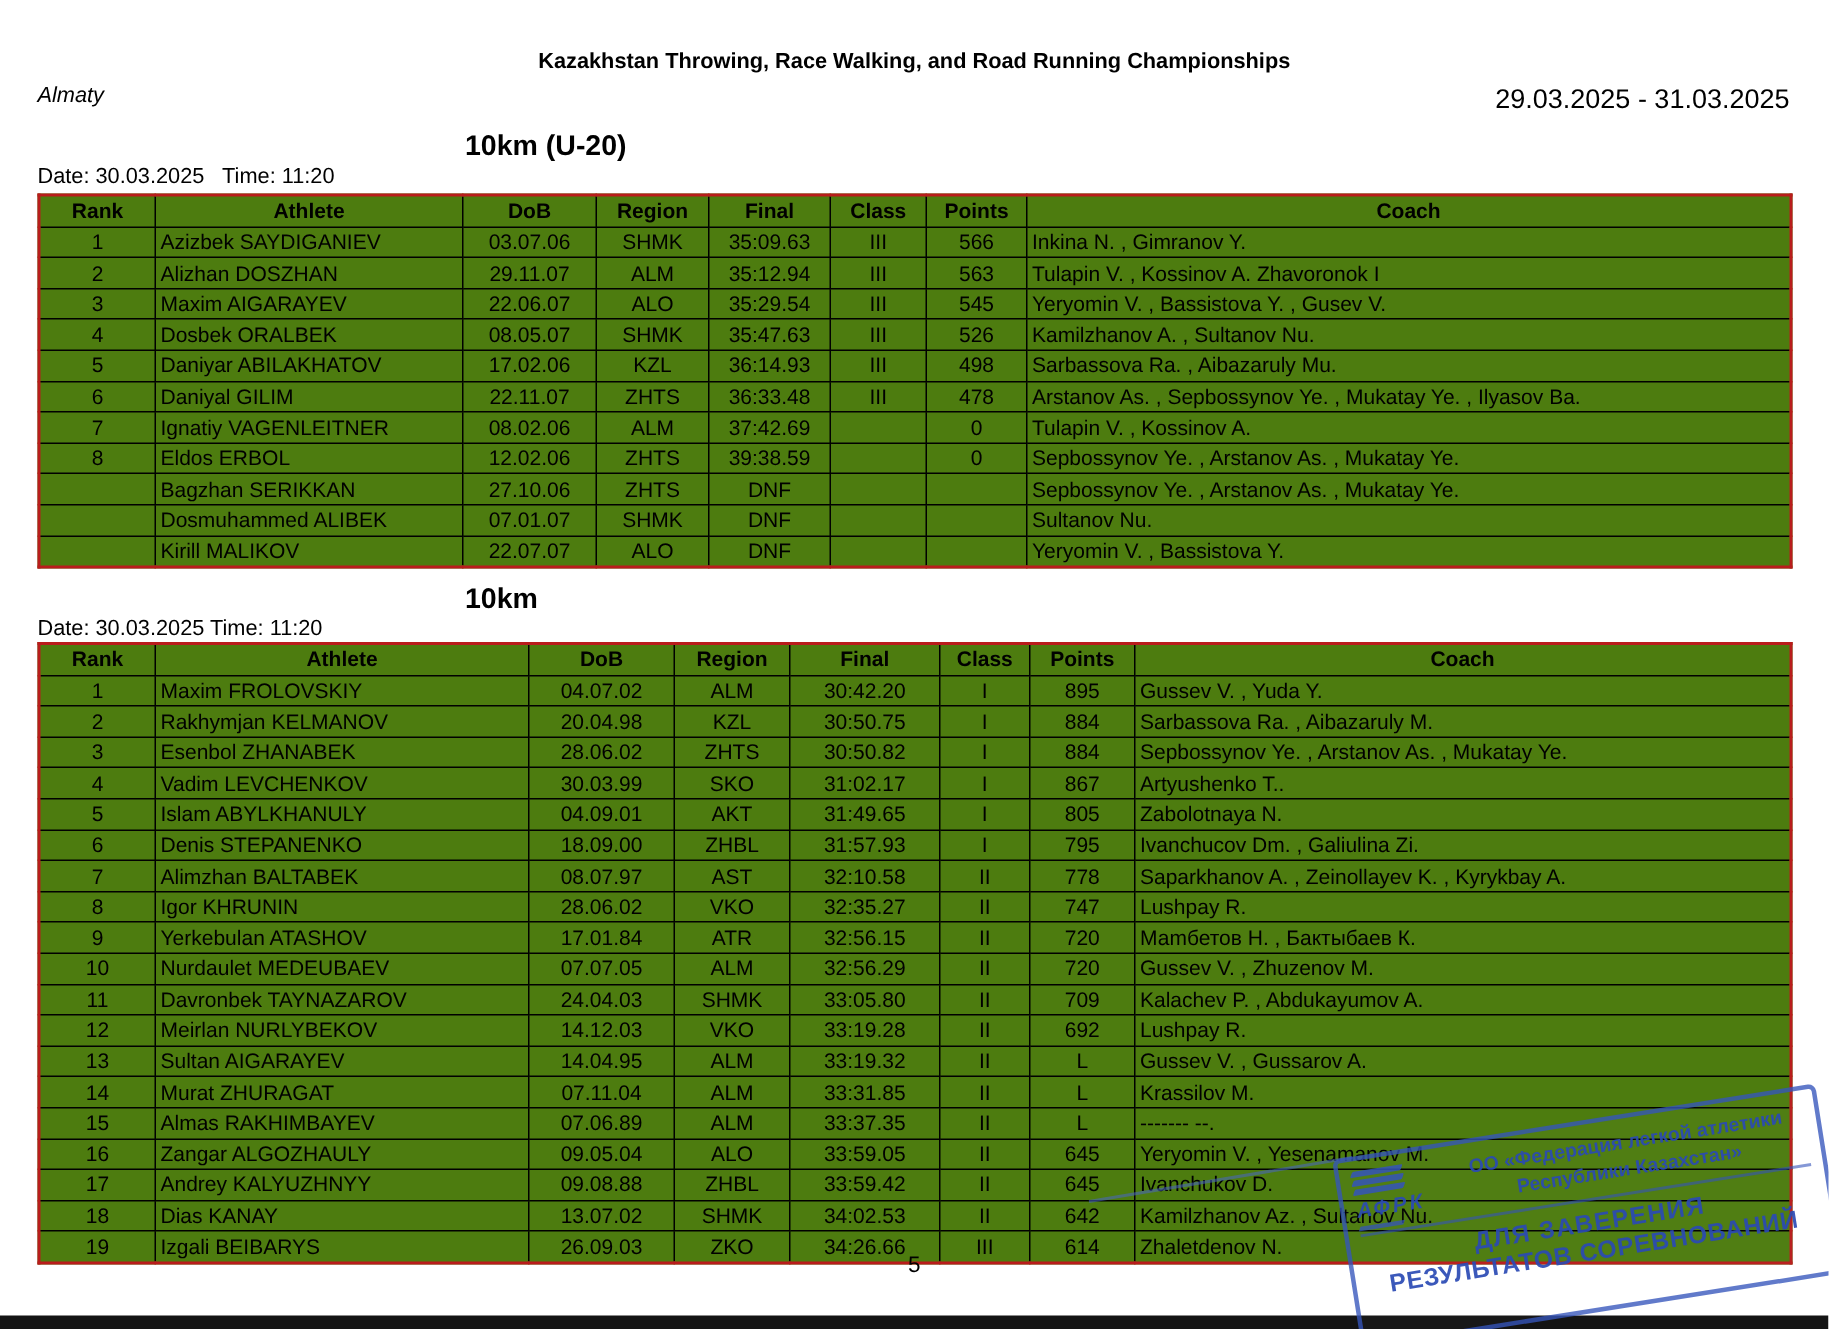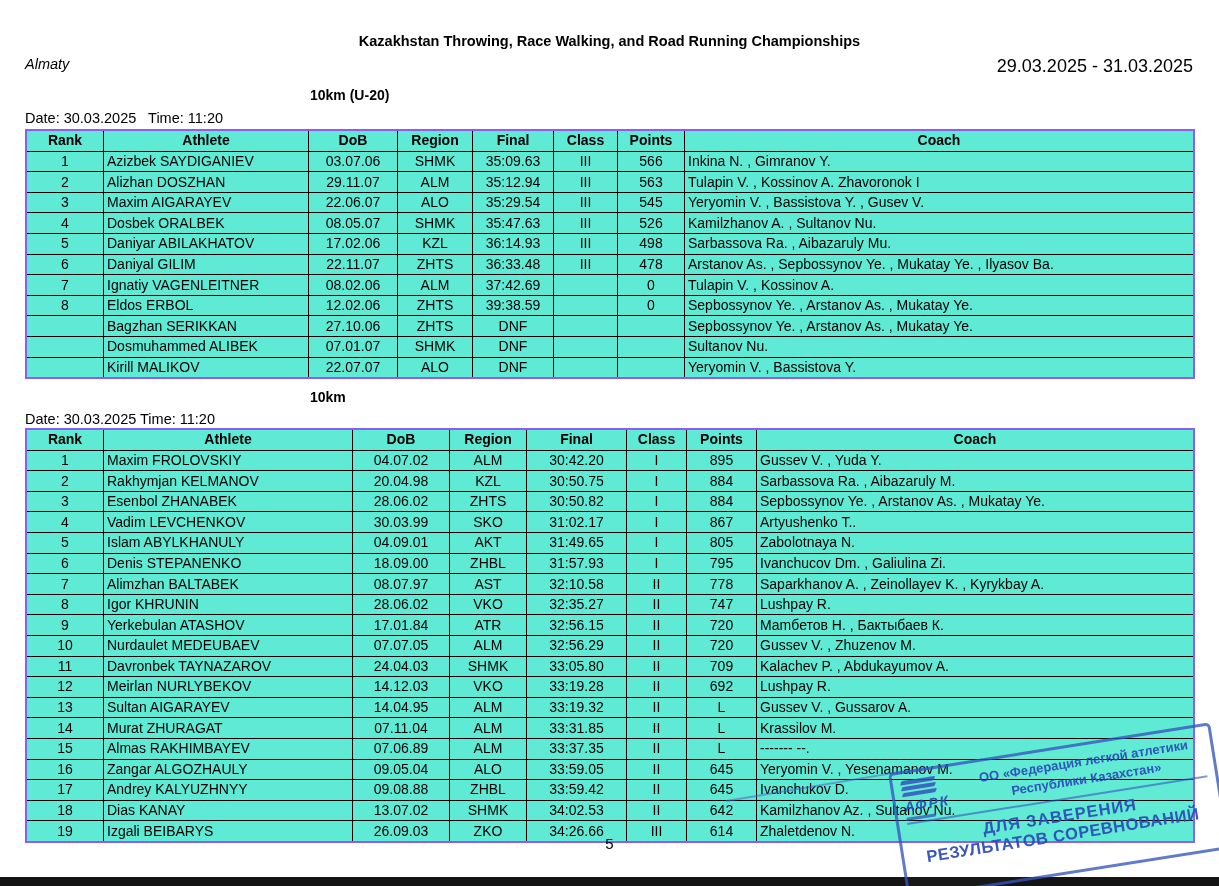--- a/index.html
+++ b/index.html
@@ -5,27 +5,27 @@
   html,body{margin:0;padding:0;}
   body{
     width:1219px;height:886px;position:relative;overflow:hidden;
     background:#ffffff;color:#000;
     font-family:"Liberation Sans","DejaVu Sans",sans-serif;
   }
   .abs{position:absolute;}
   .doc-title{top:33px;left:0;width:1219px;text-align:center;font-size:14.5px;font-weight:bold;}
   .city{top:56px;left:25px;font-size:14.5px;font-style:italic;}
   .daterange{top:56px;right:26px;font-size:18px;}
-  .sec-title{left:310px;font-size:14px;font-weight:bold;}
+  .sec-title{left:310px;font-size:19px;font-weight:bold;}
   .sec1-title{top:87px;}
   .sec2-title{top:389px;}
   .dateline{left:25px;font-size:14.5px;white-space:pre;}
   .sec1-date{top:110px;}
   .sec2-date{top:411px;}
-  table{border-collapse:collapse;table-layout:fixed;border:2px solid #8b5cf6;background:#5eead4;}
+  table{border-collapse:collapse;table-layout:fixed;border:2px solid #b91c1c;background:#4d7c0f;}
   .tbl1{top:129px;left:25px;width:1170px;}
   .tbl2{top:428px;left:25px;width:1170px;}
   th,td{
     border:1px solid #000;height:19.6px;padding:0 3px;
     font-size:14px;line-height:1.35;white-space:nowrap;overflow:hidden;
   }
   th{font-weight:bold;text-align:center;}
   td{font-weight:normal;}
   .al{text-align:left;} .ac{text-align:center;}
   

